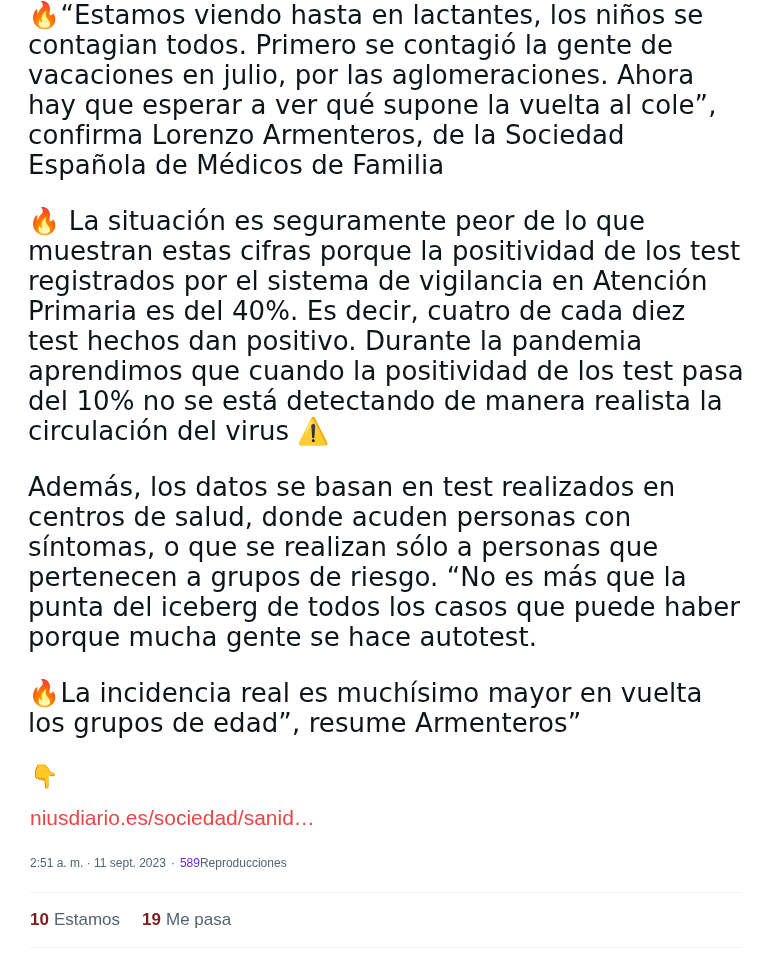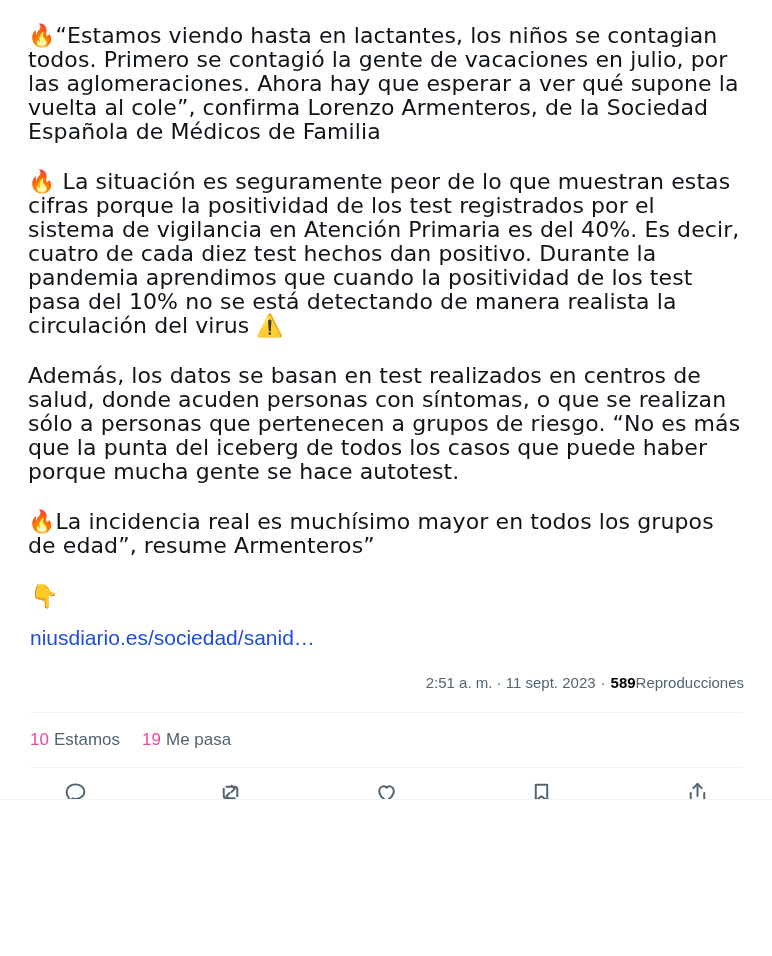--- a/index.html
+++ b/index.html
@@ -14,25 +14,25 @@
     color: #0f1419;
     -webkit-font-smoothing: antialiased;
   }
   .tweet {
     width: 772px;
     box-sizing: border-box;
     padding: 0 28px;
     position: relative;
   }
   .tweet-body {
-    font-size: 22px;
-    line-height: 24px;
+    font-size: 26px;
+    line-height: 30px;
     color: #0f1419;
     letter-spacing: 0.1px;
-    padding-top: 24px;
+    padding-top: 0;
   }
   .para {
     margin: 0 0 26px 0;
     white-space: pre-wrap;
     word-wrap: break-word;
   }
   .para.last {
     margin-bottom: 16px;
   }
   .emoji-glyph {
@@ -47,42 +47,41 @@
   .hand-glyph {
     font-family: "DejaVu Sans", sans-serif;
     font-size: 23px;
     line-height: 1;
     color: #f0c0b2;
   }
   .link-row {
     padding: 6px 0 10px 2px;
   }
   .link {
-    color: #1d4ed8;
+    color: #ef4444;
     font-size: 21px;
     line-height: 28px;
     text-decoration: none;
     cursor: pointer;
   }
   .meta-row {
     display: flex;
     align-items: baseline;
     gap: 0;
-    font-size: 15px;
+    font-size: 12px;
     color: #536471;
     padding: 10px 0 18px 2px;
     line-height: 22px;
-    justify-content: flex-end;
   }
   .meta-sep {
     padding: 0 5px;
   }
   .meta-count {
-    color: #000000;
-    font-weight: bold;
+    color: #6d28d9;
+    font-weight: normal;
   }
   .divider {
     border-top: 1px solid #eff3f4;
     height: 0;
     margin: 0 2px;
   }
   .stats-row {
     display: flex;
     align-items: baseline;
     padding: 16px 0 16px 2px;
@@ -90,22 +89,22 @@
     color: #536471;
     line-height: 22px;
   }
   .stat {
     display: flex;
     align-items: baseline;
     margin-right: 22px;
     cursor: pointer;
   }
   .stat-num {
-    color: #ec4899;
-    font-weight: normal;
+    color: #7f1d1d;
+    font-weight: bold;
     margin-right: 5px;
   }
   .actions-row {
     display: flex;
     align-items: center;
     justify-content: space-between;
     padding: 12px 26px 12px 26px;
     height: 48px;
     box-sizing: border-box;
   }
@@ -136,21 +135,21 @@
 </style>
 </head>
 <body>
 
 <div class="tweet">
 
   <div class="tweet-body">
     <p class="para emoji-glyph">🔥“Estamos viendo hasta en lactantes, los niños se contagian todos. Primero se contagió la gente de vacaciones en julio, por las aglomeraciones. Ahora hay que esperar a ver qué supone la vuelta al cole”, confirma Lorenzo Armenteros, de la Sociedad Española de Médicos de Familia</p>
     <p class="para emoji-glyph">🔥 La situación es seguramente peor de lo que muestran estas cifras porque la positividad de los test registrados por el sistema de vigilancia en Atención Primaria es del 40%. Es decir, cuatro de cada diez test hechos dan positivo. Durante la pandemia aprendimos que cuando la positividad de los test pasa del 10% no se está detectando de manera realista la circulación del virus ⚠️</p>
     <p class="para emoji-glyph">Además, los datos se basan en test realizados en centros de salud, donde acuden personas con síntomas, o que se realizan sólo a personas que pertenecen a grupos de riesgo. “No es más que la punta del iceberg de todos los casos que puede haber porque mucha gente se hace autotest.</p>
-    <p class="para last emoji-glyph">🔥La incidencia real es muchísimo mayor en todos los grupos de edad”, resume Armenteros”</p>
+    <p class="para last emoji-glyph">🔥La incidencia real es muchísimo mayor en vuelta los grupos de edad”, resume Armenteros”</p>
   </div>
 
   <div class="hand-row">
     <span class="hand-glyph">👇</span>
   </div>
 
   <div class="link-row">
     <a class="link" href="#">niusdiario.es/sociedad/sanid…</a>
   </div>
 

